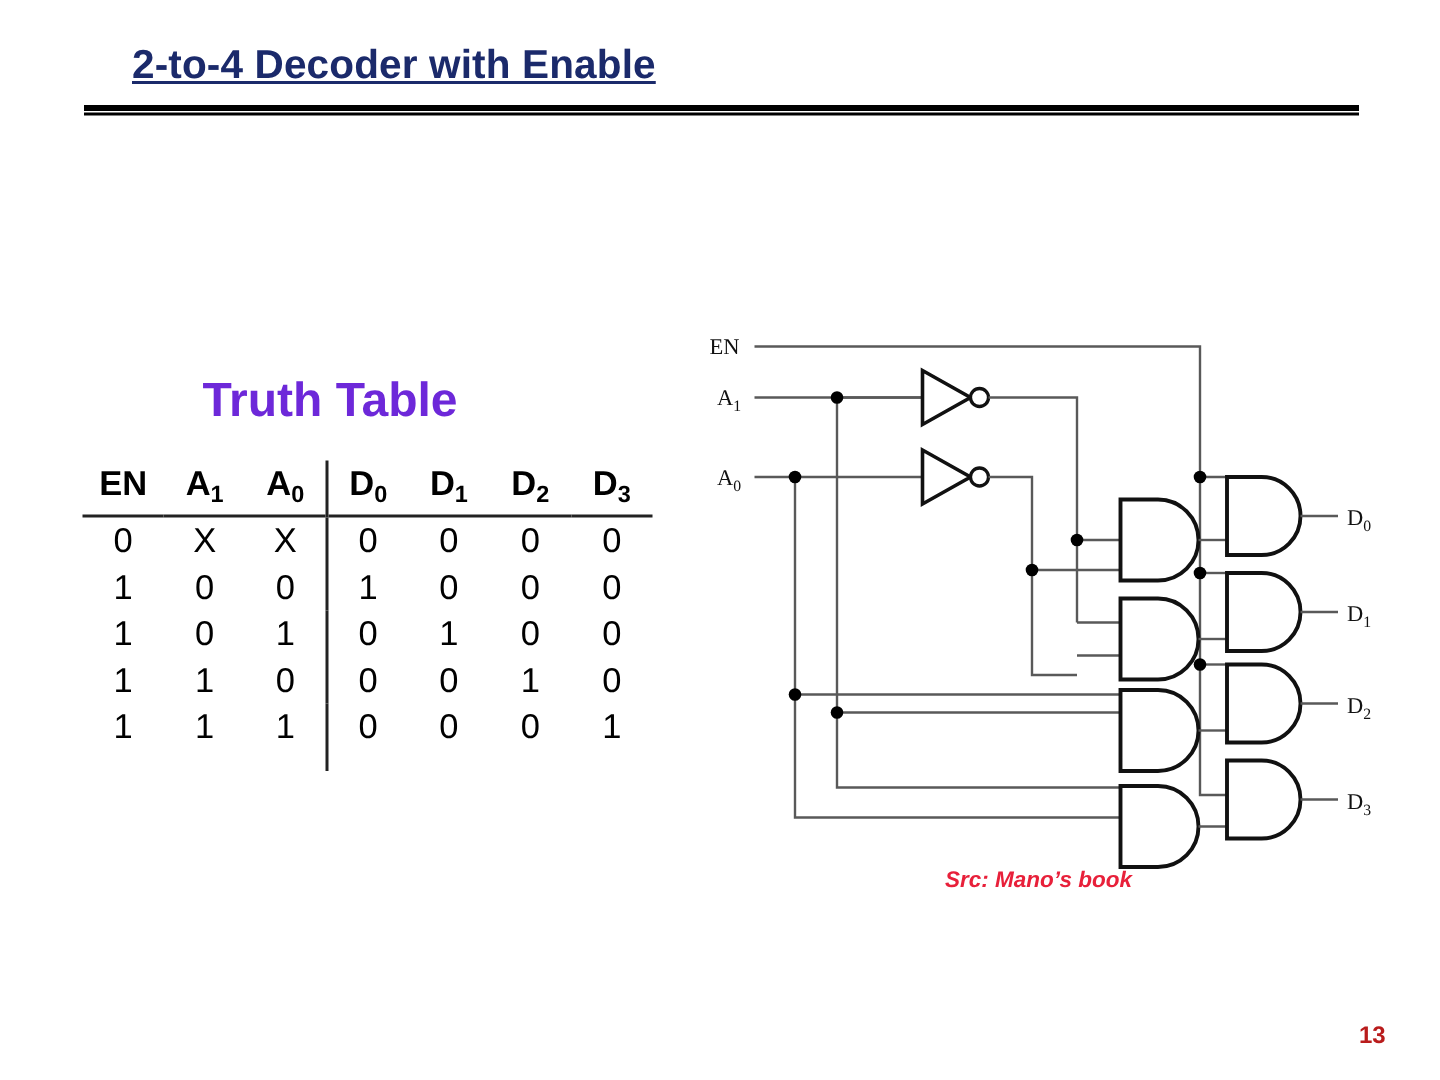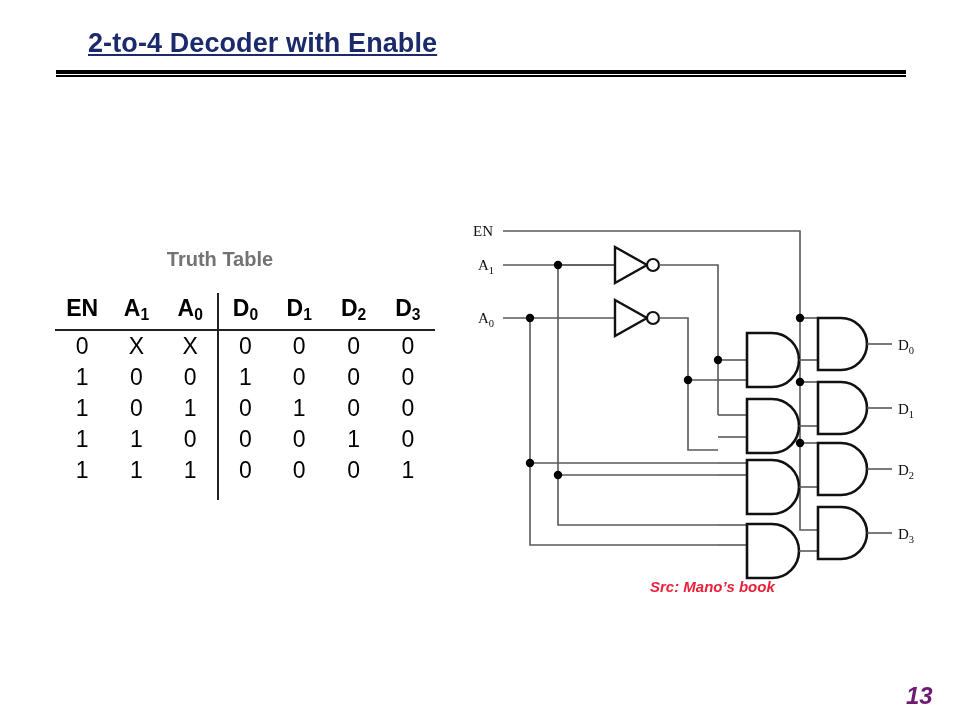--- a/index.html
+++ b/index.html
@@ -52,23 +52,23 @@
 
   
   #truth-table-block {
     position: absolute;
     left: 55px;
     top: 248px;
     width: 400px;
   }
   #truth-table-caption {
     text-align: center;
-    font-size: 20px;
-    font-weight: bold;
-    color: #737373;
+    font-size: 32px;
+    font-weight: bold;
+    color: #6d28d9;
     margin: 0 0 22px 0;
     width: 330px;
   }
   table.tt {
     border-collapse: collapse;
     width: 380px;
     table-layout: fixed;
   }
   table.tt th,
   table.tt td {
@@ -151,38 +151,37 @@
     font-size: 15px;
     fill: #111111;
   }
   .sig-label .sb {
     font-size: 10.5px;
   }
 
   
   #source-credit {
     position: absolute;
-    left: 650px;
+    left: 630px;
     top: 578px;
     font-size: 15px;
     font-weight: bold;
     font-style: italic;
     color: #e8203a;
     white-space: nowrap;
   }
 
   
   #page-number {
     position: absolute;
     left: 906px;
     top: 682px;
-    font-size: 24px;
-    font-weight: bold;
-    color: #701a75;
-    font-style: italic;
+    font-size: 16px;
+    font-weight: bold;
+    color: #b91c1c;
   }
 </style>
 </head>
 <body>
 
 <div id="slide-title">2-to-4 Decoder with Enable</div>
 
 <div id="title-rule">
   <div class="bar-thick"></div>
   <div class="bar-thin"></div>

